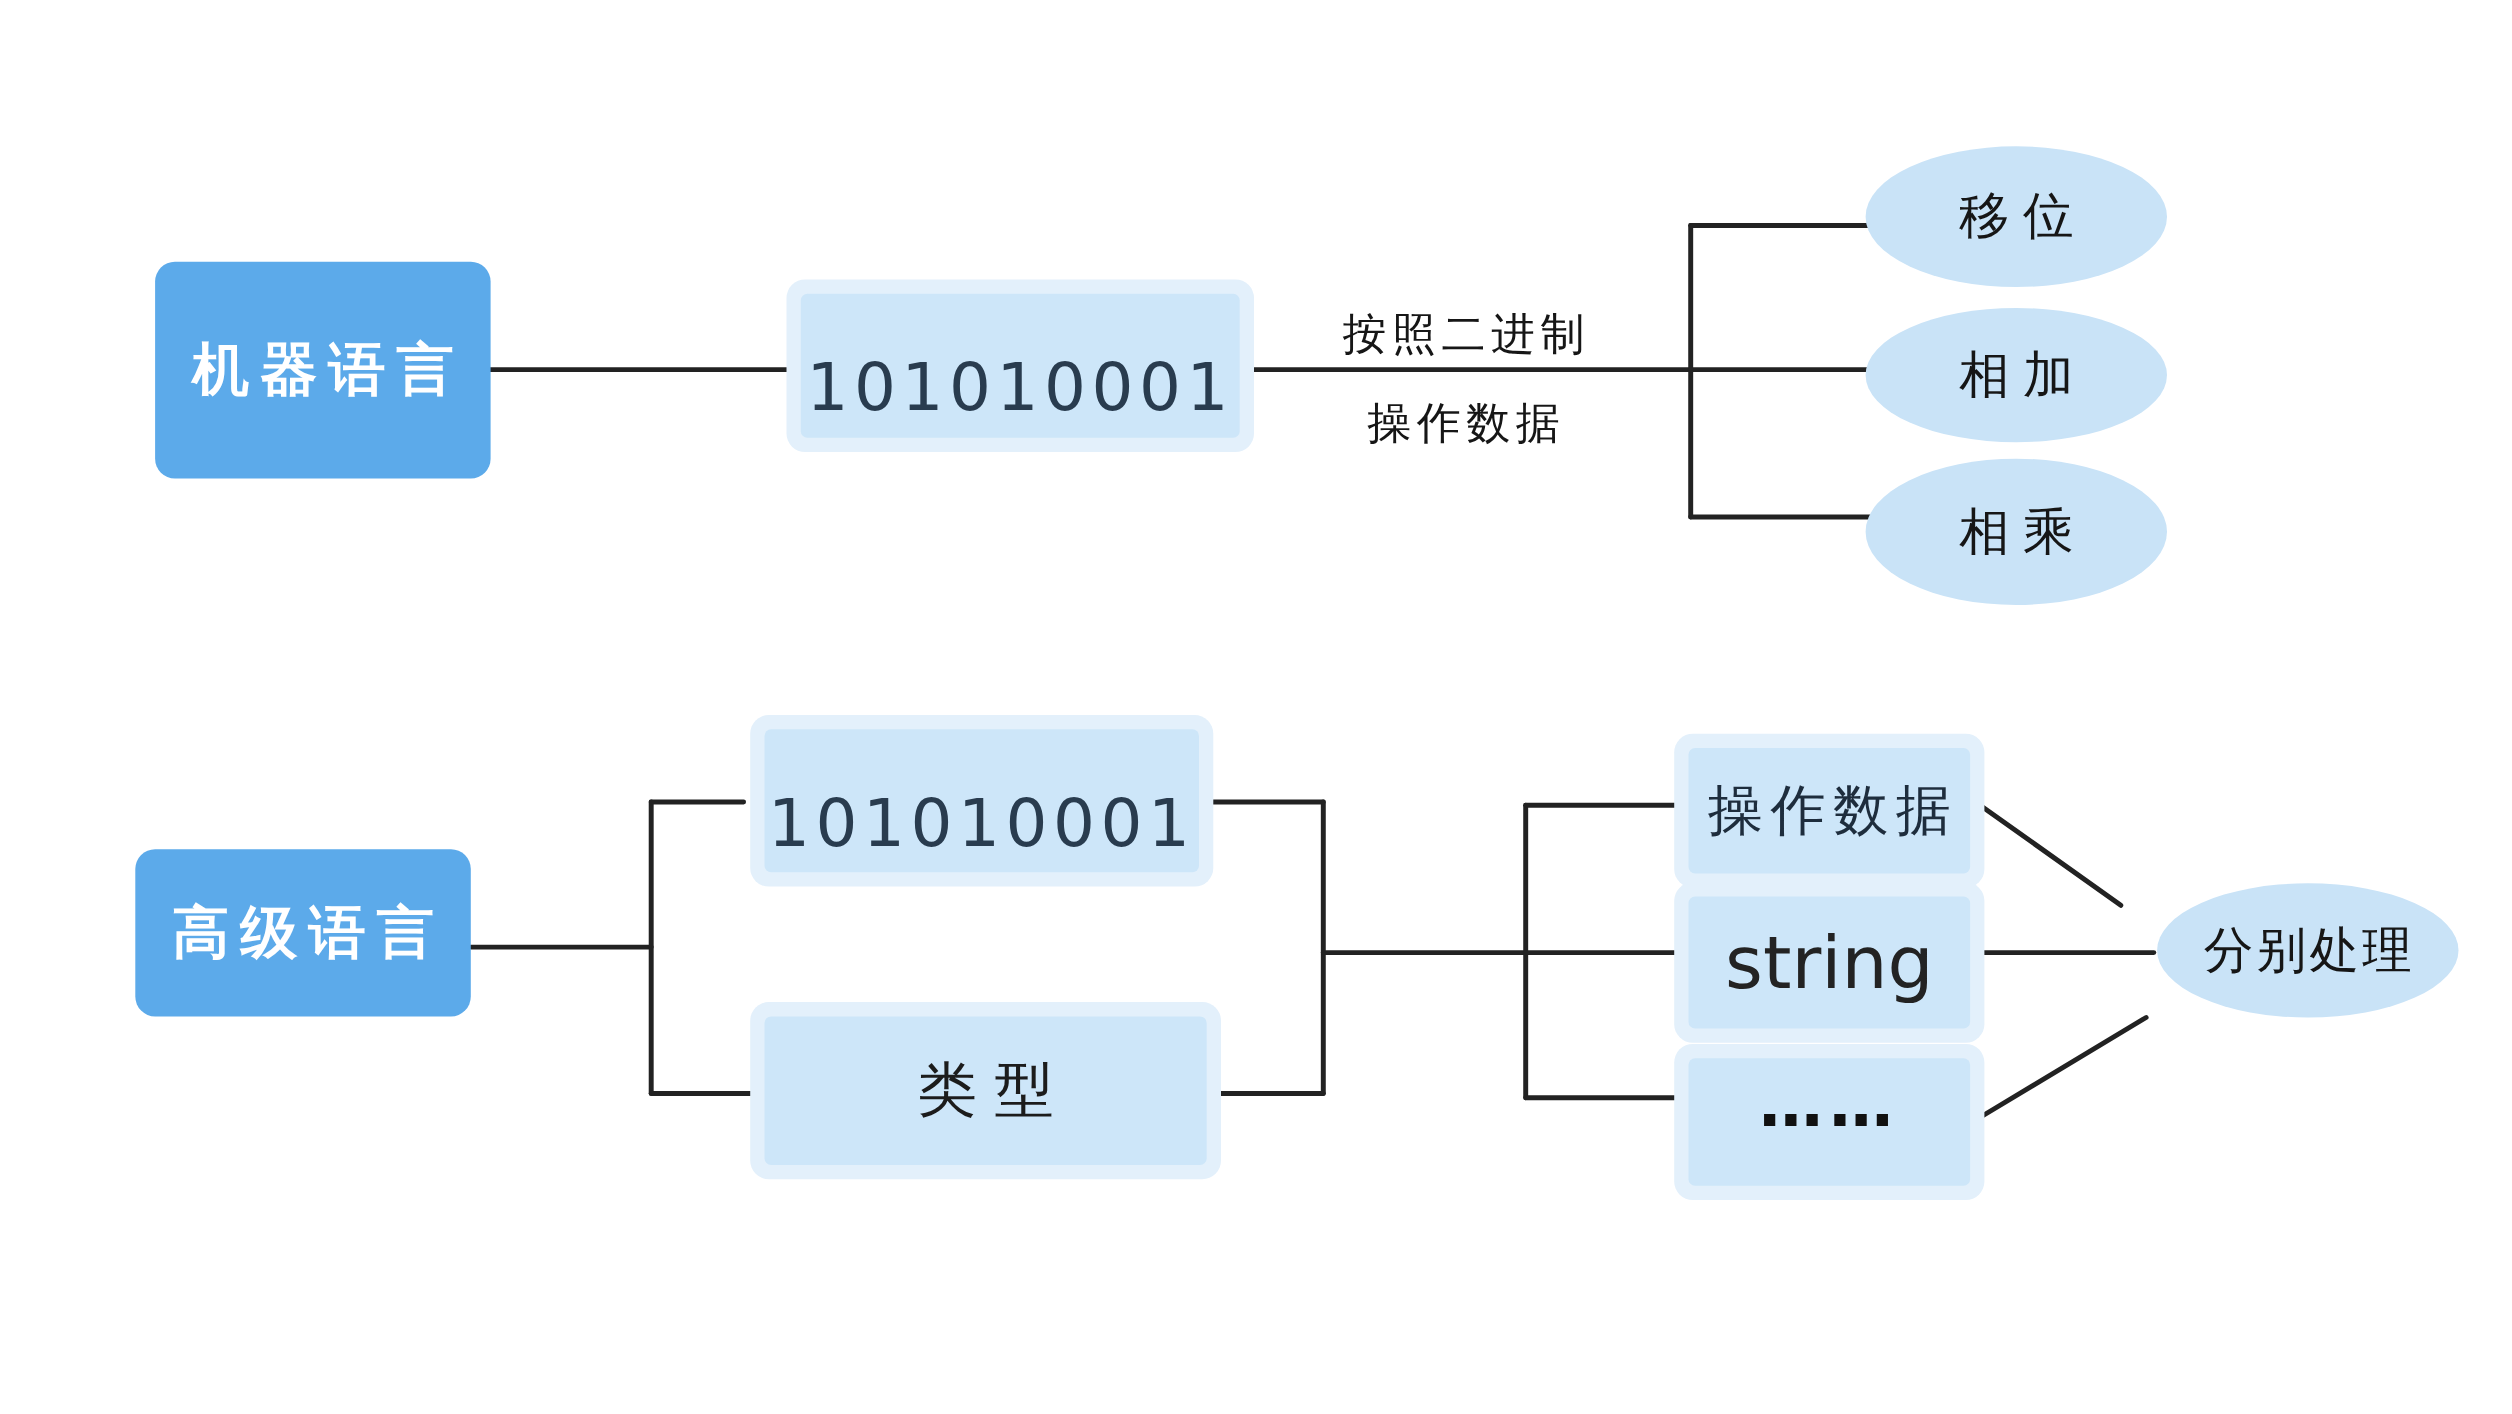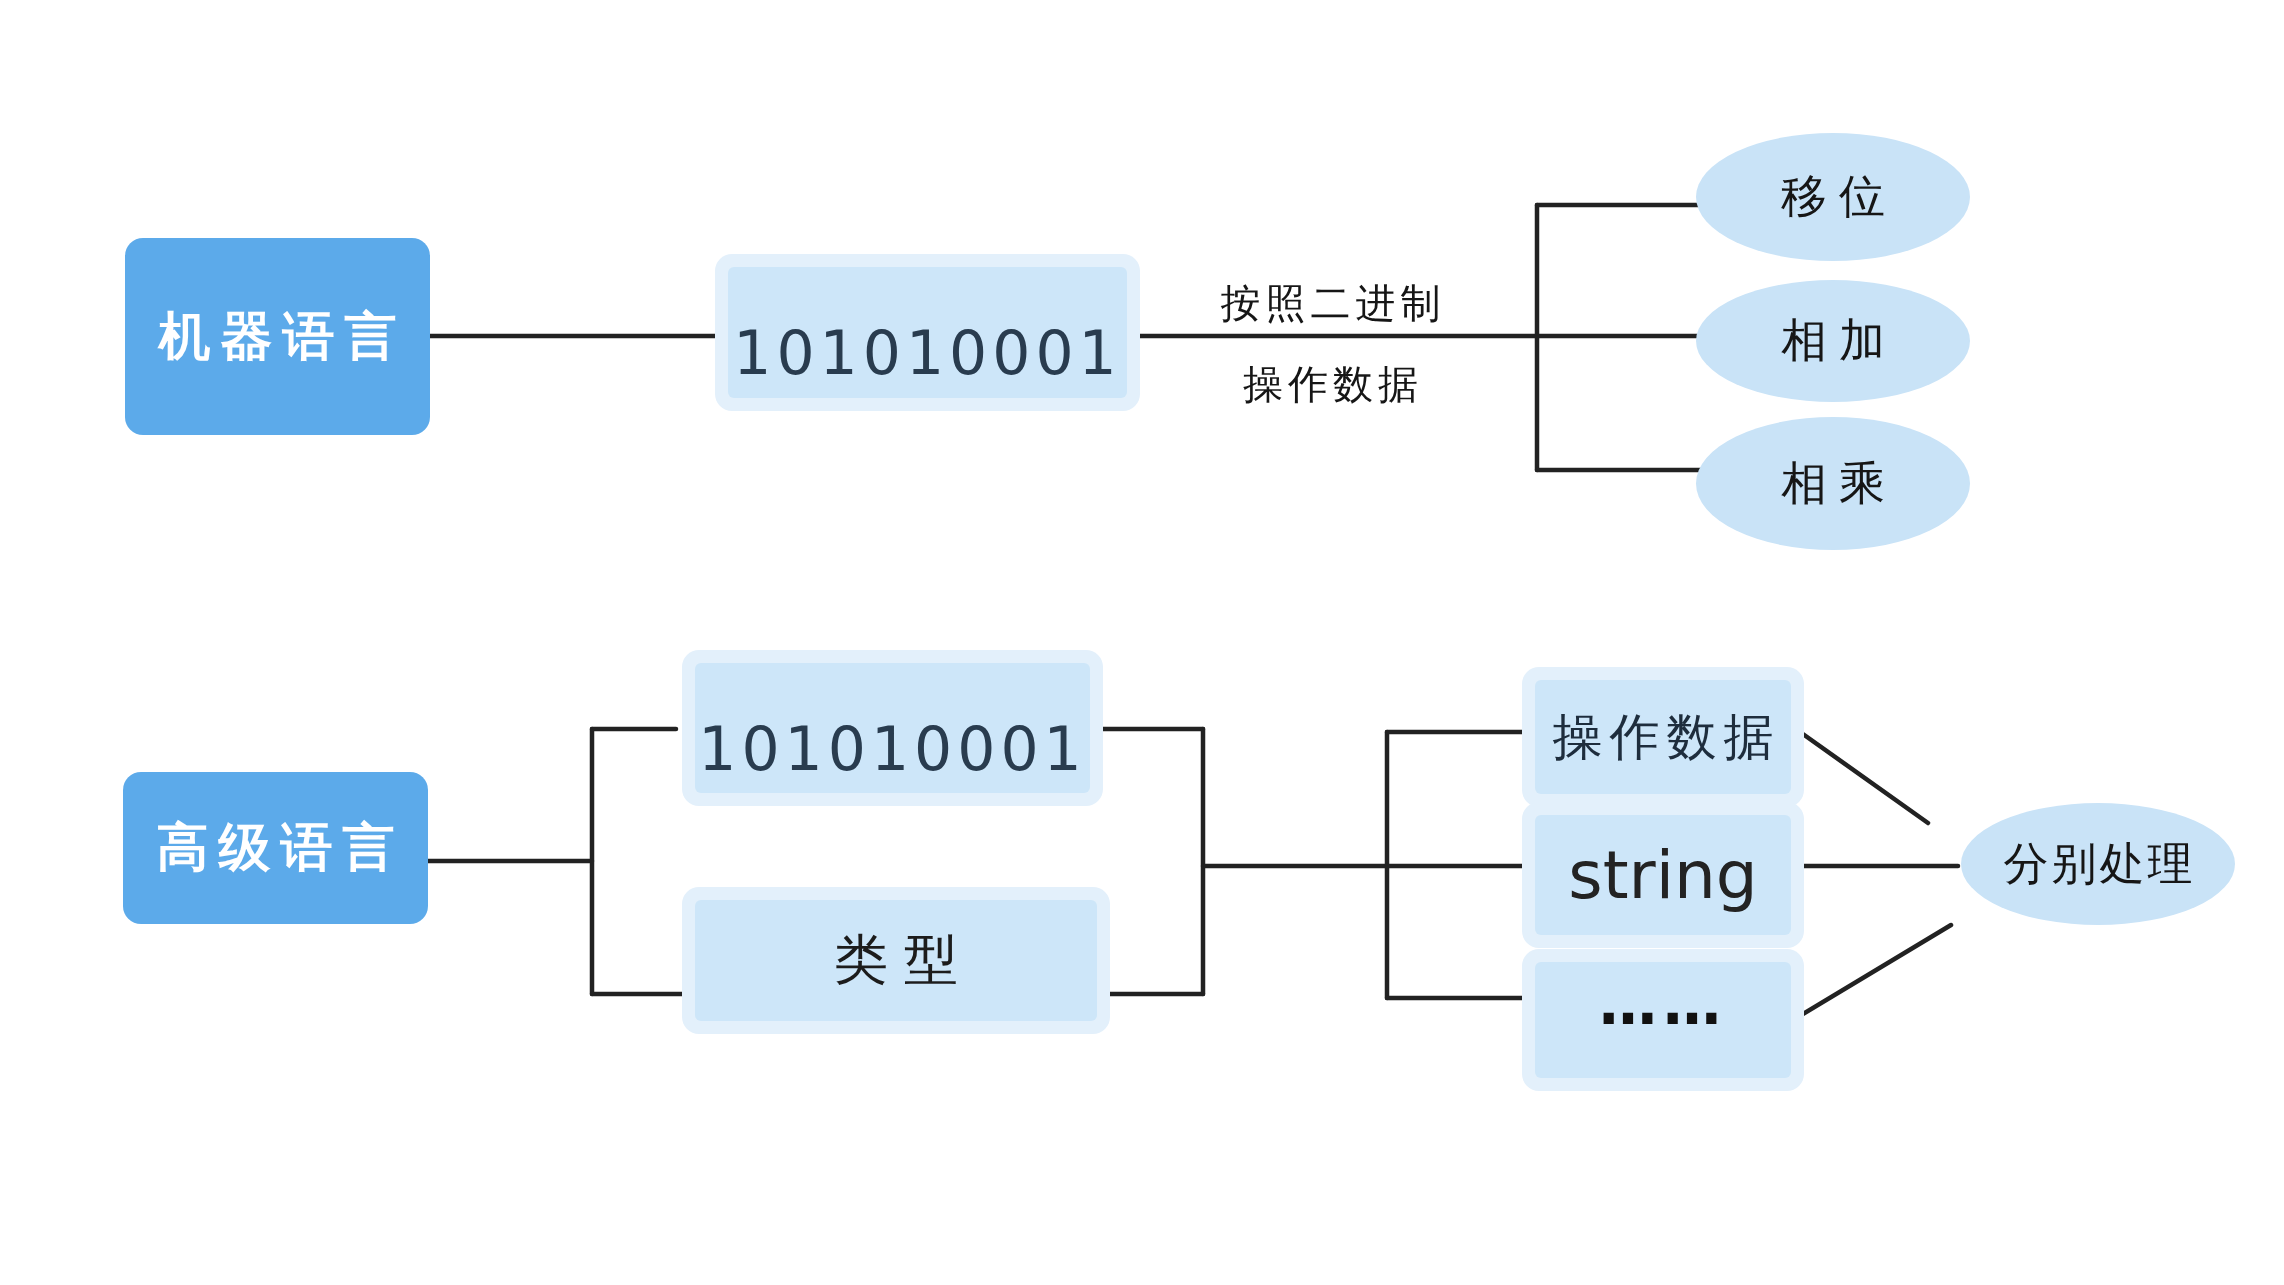--- a/index.html
+++ b/index.html
@@ -86,21 +86,21 @@
     <line x1="1203" y1="866" x2="1387" y2="866"></line>
     <line x1="1387" y1="732" x2="1387" y2="998"></line>
     <line x1="1387" y1="732" x2="1542" y2="732"></line>
     <line x1="1387" y1="866" x2="1542" y2="866"></line>
     <line x1="1387" y1="998" x2="1572" y2="998"></line>
     <line x1="1793" y1="727" x2="1928" y2="823"></line>
     <line x1="1793" y1="866" x2="1958" y2="866"></line>
     <line x1="1793" y1="1020" x2="1951" y2="925"></line>
   </svg>
 
-  <div class="node-primary" style="left:125px;top:238px;width:305px;height:197px;">机器语言</div>
+  <div class="node-primary" style="left:141px;top:238px;width:305px;height:197px;">机器语言</div>
 
   <div class="node-light" style="left:728px;top:267px;width:399px;height:131px;">
     <span class="binary-text">101010001</span>
   </div>
 
   <div class="edge-label">
     <span class="l1">按照二进制</span>
     <span class="l2">操作数据</span>
   </div>
 
@@ -109,21 +109,21 @@
   <div class="ellipse" style="left:1696px;top:417px;width:274px;height:133px;">相乘</div>
 
   <div class="ellipse" style="left:1696px;top:280px;width:274px;height:122px;">相加</div>
 
   <div class="node-primary" style="left:123px;top:772px;width:305px;height:152px;">高级语言</div>
 
   <div class="node-light" style="left:695px;top:663px;width:395px;height:130px;">
     <span class="binary-text">101010001</span>
   </div>
 
-  <div class="node-light" style="left:695px;top:900px;width:402px;height:121px;">
+  <div class="node-light" style="left:695px;top:924px;width:402px;height:135px;">
     <span class="type-cn">类型</span>
   </div>
 
   <div class="node-light" style="left:1535px;top:680px;width:256px;height:114px;">
     <span class="dt-cn">操作数据</span>
   </div>
 
   <div class="node-light" style="left:1535px;top:815px;width:256px;height:120px;">
     <span class="dt-latin">string</span>
   </div>

